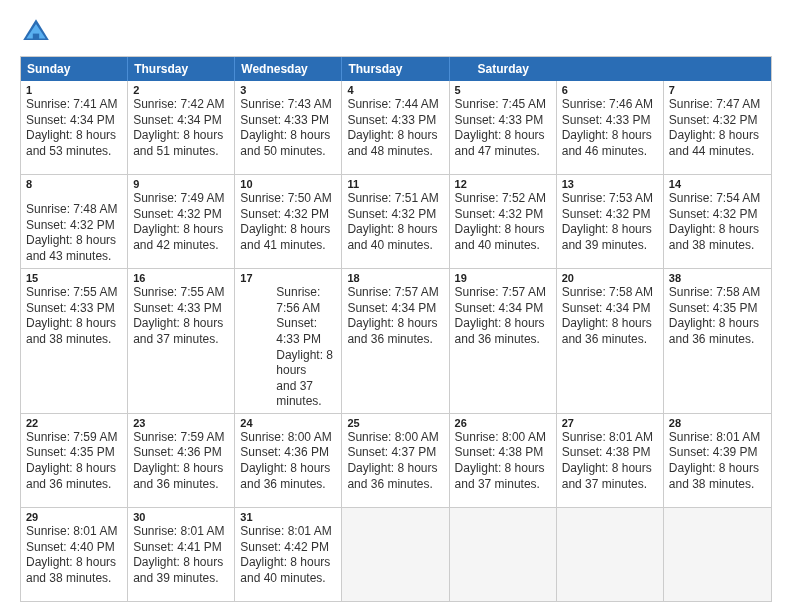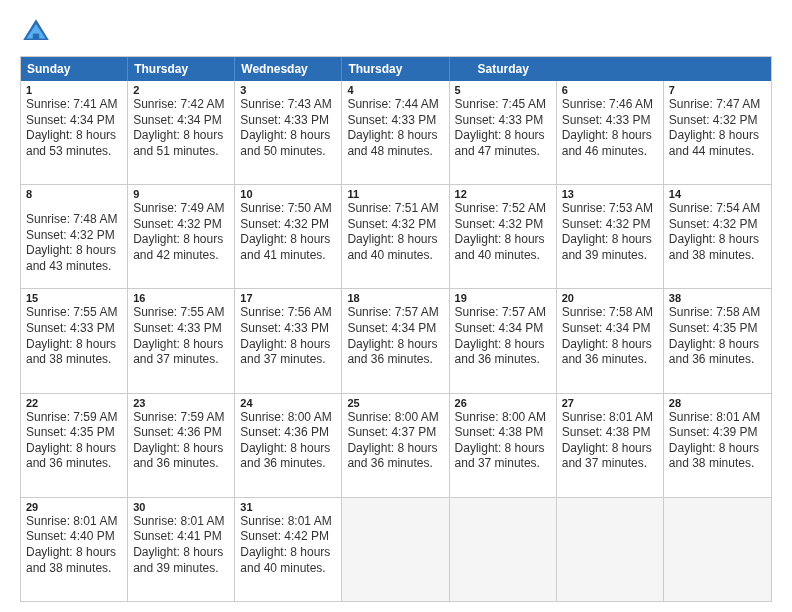--- a/index.html
+++ b/index.html
@@ -264,21 +264,21 @@
           </div>
           <div class="cal-cell">
             <div class="day-num">16</div>
             <div class="cell-text" style="white-space: pre-line;">Sunrise: 7:55 AM
 Sunset: 4:33 PM
 Daylight: 8 hours
 and 37 minutes.</div>
           </div>
           <div class="cal-cell">
             <div class="day-num">17</div>
-            <div class="cell-text" style="white-space: pre-line;">Sunrise: 7:56 AM
+            <div class="cell-text" style="white-space: pre-line; margin-left: 36px;">Sunrise: 7:56 AM
 Sunset: 4:33 PM
 Daylight: 8 hours
 and 37 minutes.</div>
           </div>
           <div class="cal-cell">
             <div class="day-num">18</div>
             <div class="cell-text" style="white-space: pre-line;">Sunrise: 7:57 AM
 Sunset: 4:34 PM
 Daylight: 8 hours
 and 36 minutes.</div>

